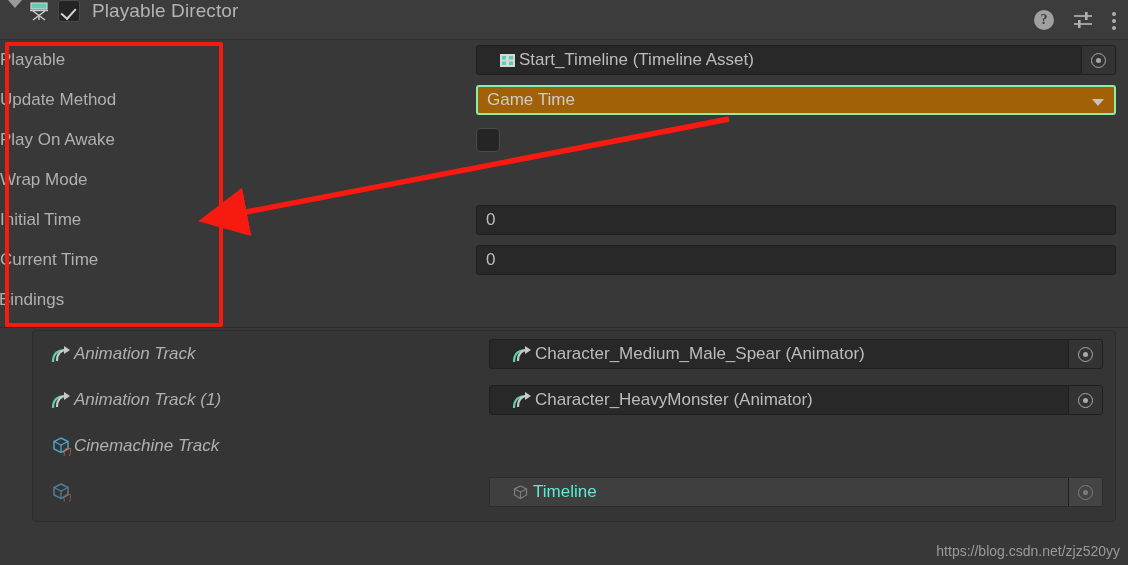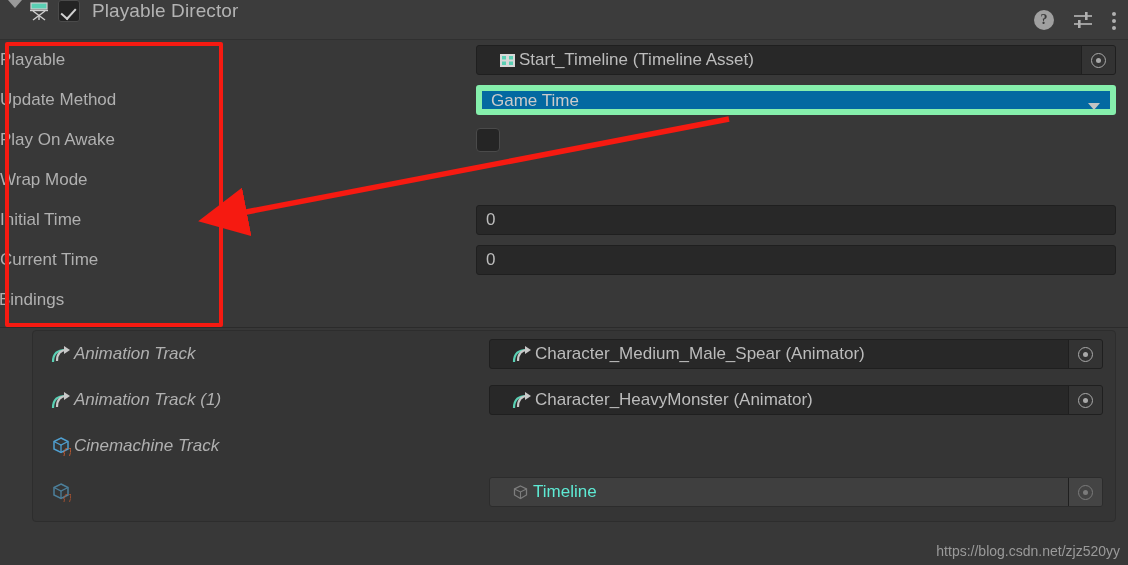--- a/index.html
+++ b/index.html
@@ -103,22 +103,22 @@
   .picker-ring::after {
     content: ""; position: absolute; left: 4px; top: 4px;
     width: 5px; height: 5px; border-radius: 50%; background: #a9a9a9;
   }
   .picker-ring.muted, .picker-ring.muted::after { border-color:#7b7b7b; background:#7b7b7b; }
   .picker-ring.muted { background: transparent; }
 
   
   .dd-field {
     position: relative; height: 30px;
-    background: #0369a1; border: 6px solid #86efac; border-radius: 3px;
-    display: flex; padding-left: 9px;
+    background: #a16207; border: 2px solid #86efac; border-radius: 3px;
+    display: flex; align-items: center; padding-left: 9px;
     font-size: 17px; color: #cbcbcb;
   }
   .dd-tri {
     position: absolute; right: 10px; top: 12px;
     width: 0; height: 0;
     border-left: 6px solid transparent;
     border-right: 6px solid transparent;
     border-top: 7px solid #c3c3c3;
   }
 

